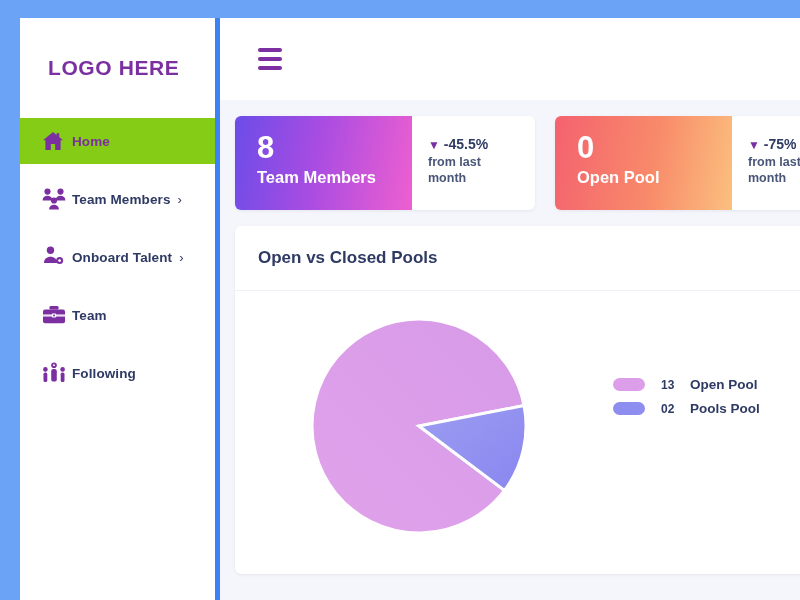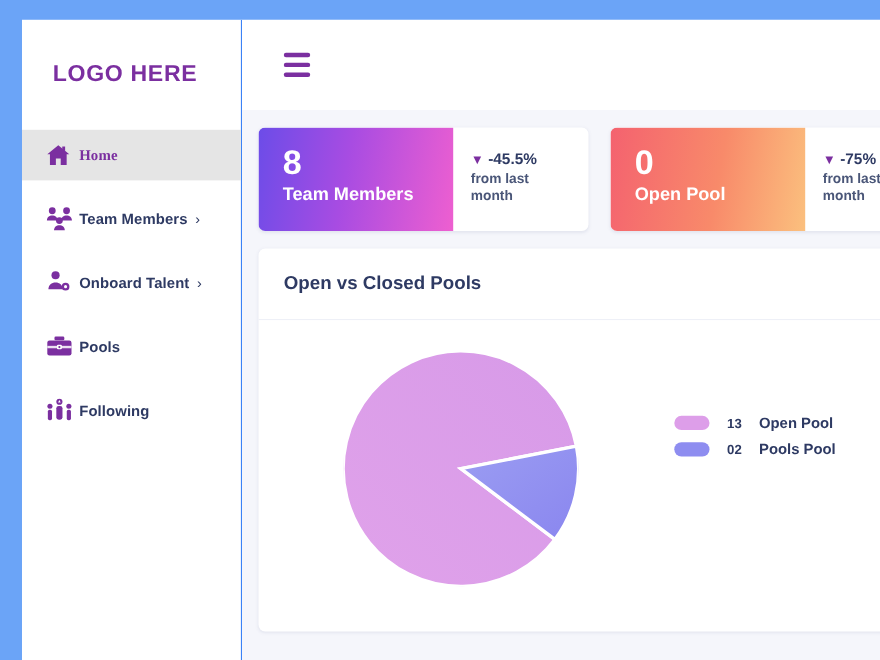--- a/index.html
+++ b/index.html
@@ -30,21 +30,21 @@
   }
 
   
   #sidebar {
     position: absolute;
     left: 0;
     top: 0;
     width: 200px;
     height: 582px;
     background: #ffffff;
-    border-right: 1px solid #3b82f6;
+    border-right: 5px solid #3b82f6;
   }
 
   #logo {
     height: 100px;
     display: flex;
     align-items: center;
     padding-left: 28px;
     font-size: 21px;
     font-weight: bold;
     letter-spacing: .6px;
@@ -53,21 +53,21 @@
 
   .nav-item {
     position: relative;
     height: 46px;
     display: flex;
     align-items: center;
     padding-left: 22px;
     margin-bottom: 12px;
     cursor: pointer;
   }
-  .nav-item.active { background: #e5e5e5; font-family: Liberation Serif, serif; }
+  .nav-item.active { background: #84cc16; }
 
   .nav-icon {
     width: 30px;
     flex: 0 0 30px;
     display: flex;
     align-items: center;
     justify-content: flex-start;
     color: #7b2fa0;
   }
   .nav-icon svg { display: block; }
@@ -314,21 +314,21 @@
         <span class="nav-icon">
           <svg width="24" height="20" viewBox="0 0 24 20" fill="currentColor">
             <rect x="7.5" y="1" width="9" height="3.4" rx="1.2"></rect>
             <rect x="1" y="4.6" width="22" height="13.6" rx="2"></rect>
             <rect x="1" y="9.4" width="22" height="2.2" fill="#ffffff" opacity="0.85"></rect>
             <rect x="9.8" y="8.4" width="4.4" height="4.2" rx="1" fill="#ffffff"></rect>
             <circle cx="12" cy="10.5" r="1" fill="currentColor"></circle>
           </svg>
         </span>
         <span class="nav-row">
-          <span class="nav-label">Pools</span>
+          <span class="nav-label">Team</span>
           <span class="nav-chevron"></span>
         </span>
       </div>
 
 
       <div class="nav-item">
         <span class="nav-icon">
           <svg width="24" height="22" viewBox="0 0 24 22" fill="currentColor">
             <circle cx="3.4" cy="7.4" r="2.3"></circle>
             <rect x="1.5" y="10.6" width="3.8" height="9.4" rx="1.6"></rect>

